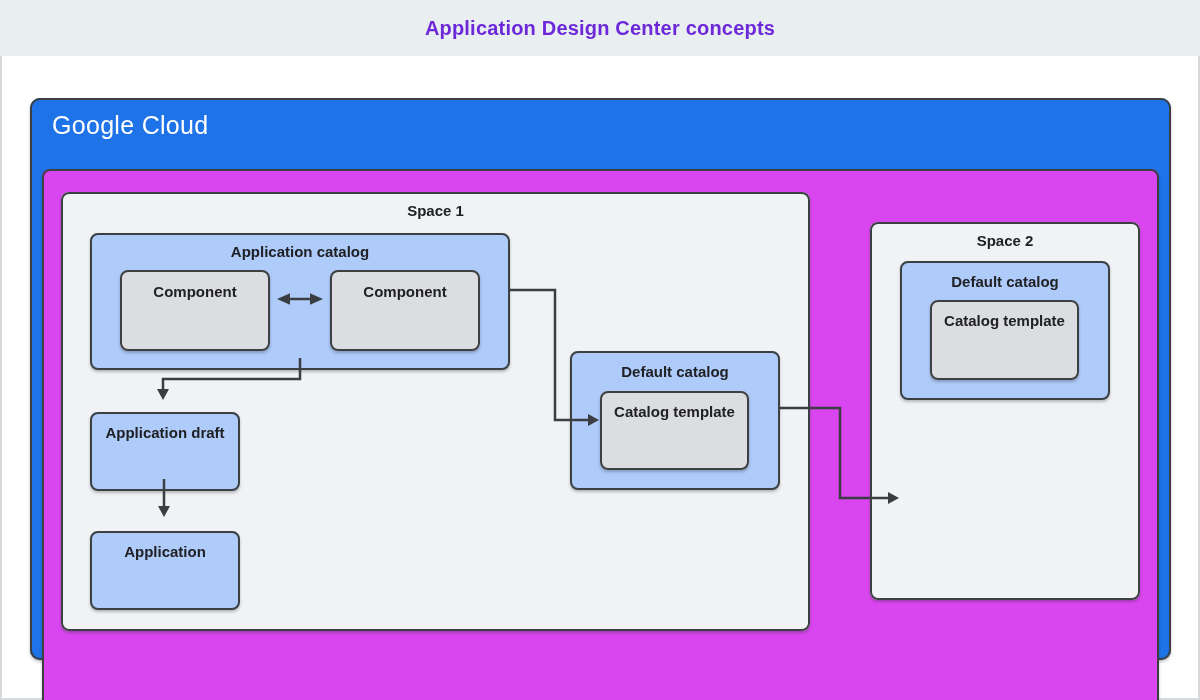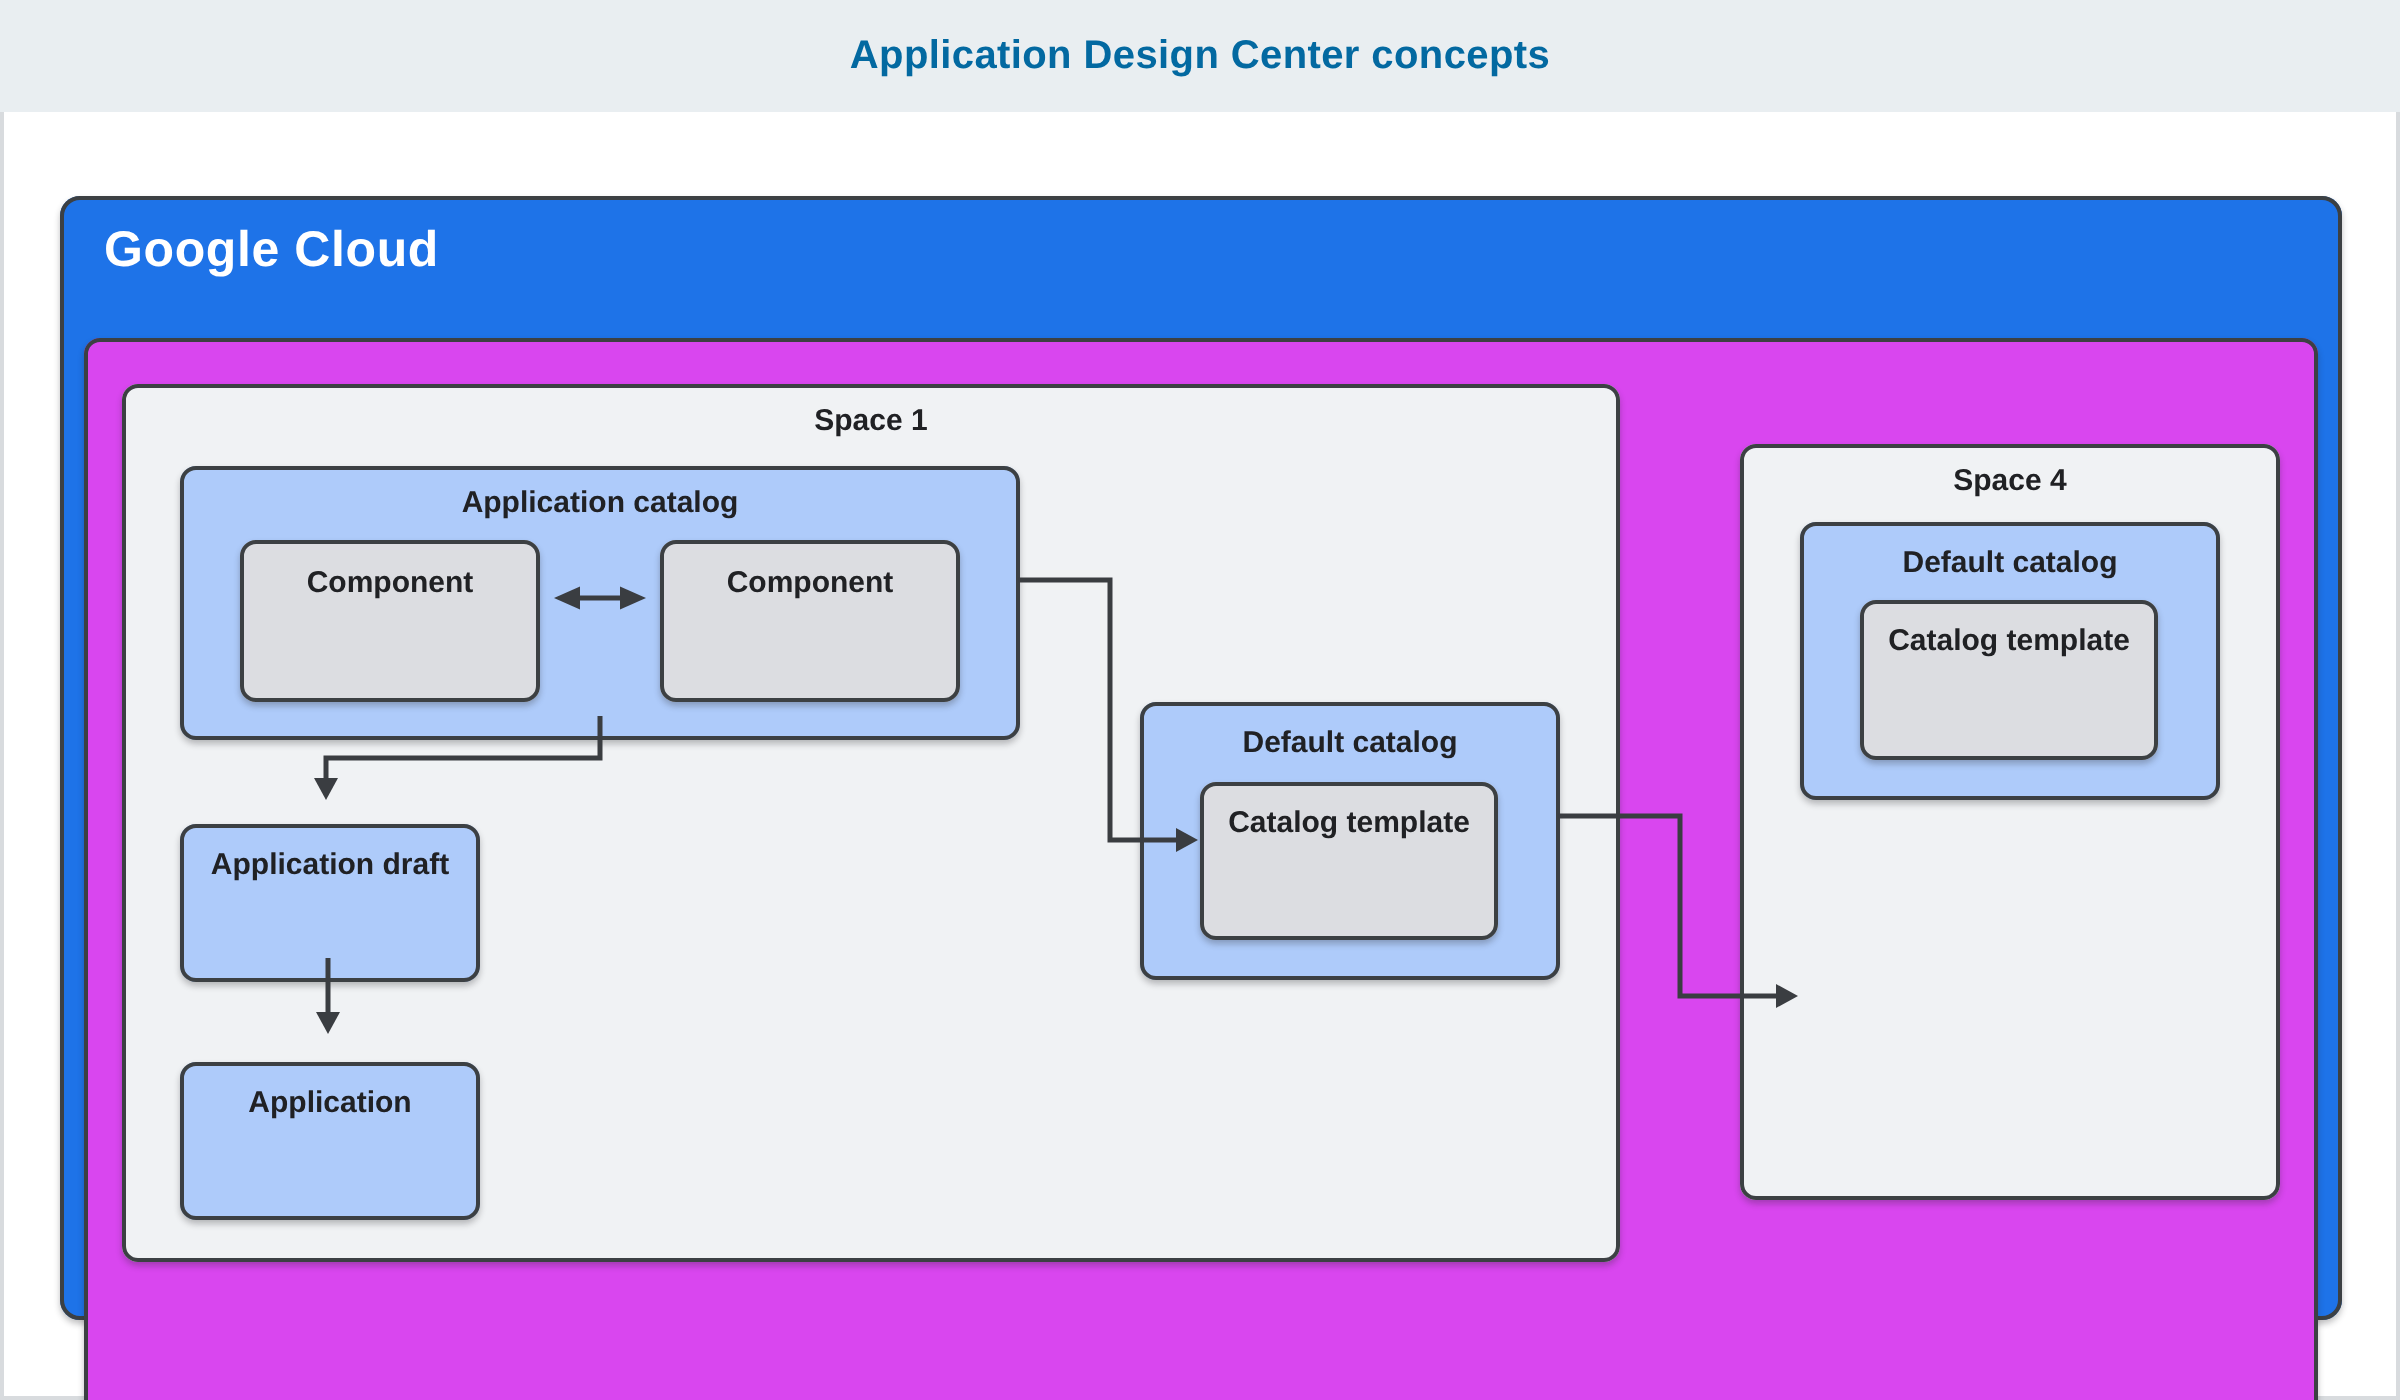--- a/index.html
+++ b/index.html
@@ -16,33 +16,33 @@
     outline-offset:-2px;
     overflow:hidden;
   }
   .title-band {
     position:absolute; left:0; top:0; width:1200px; height:56px;
     background:#e9eef1;
   }
   .page-title {
     width:100%; text-align:center;
     line-height:56px; font-size:20px; font-weight:700;
-    letter-spacing:.2px; color:#0369a1;
+    letter-spacing:.2px; color:#6d28d9;
   }
   .box {
     position:absolute; box-sizing:border-box;
     border-radius:8px;
     outline:2px solid #3c4043;
     outline-offset:-2px;
     box-shadow:0 2px 3px rgba(32,33,36,.28);
   }
   .gcp-frame { left:30px; top:98px; width:1141px; height:562px; background:#1e73e8; border-radius:10px; }
   .gcp-logo {
     position:absolute; left:22px; top:13px;
-    font-size:25px; font-weight:700; color:#ffffff; letter-spacing:.3px;
+    font-size:25px; font-weight:400; color:#ffffff; letter-spacing:.3px;
     white-space:nowrap;
   }
   .inner-panel { left:12px; top:71px; width:1117px; height:570px; background:#d946ef; }
   .space-box  { background:#f0f2f4; }
   .space1 { left:19px;  top:23px; width:749px; height:439px; }
   .space2 { left:828px; top:53px; width:270px; height:378px; }
   .blue-box { background:#aecbfa; }
   .gray-box { background:#dcdde1; }
   .app-template { left:29px; top:41px; width:420px; height:137px; }
   .comp1 { left:30px;  top:37px; width:150px; height:81px; }
@@ -107,21 +107,21 @@
 
         <div class="box blue-box dcat1">
           <span class="box-label">Default catalog</span>
           <div class="box gray-box ctpl1">
             <span class="box-label">Catalog template</span>
           </div>
         </div>
       </div>
 
       <div class="box space-box space2">
-        <span class="box-label pt10">Space 4</span>
+        <span class="box-label pt10">Space 2</span>
 
         <div class="box blue-box dcat2">
           <span class="box-label">Default catalog</span>
           <div class="box gray-box ctpl2">
             <span class="box-label">Catalog template</span>
           </div>
         </div>
 
       </div>
 

